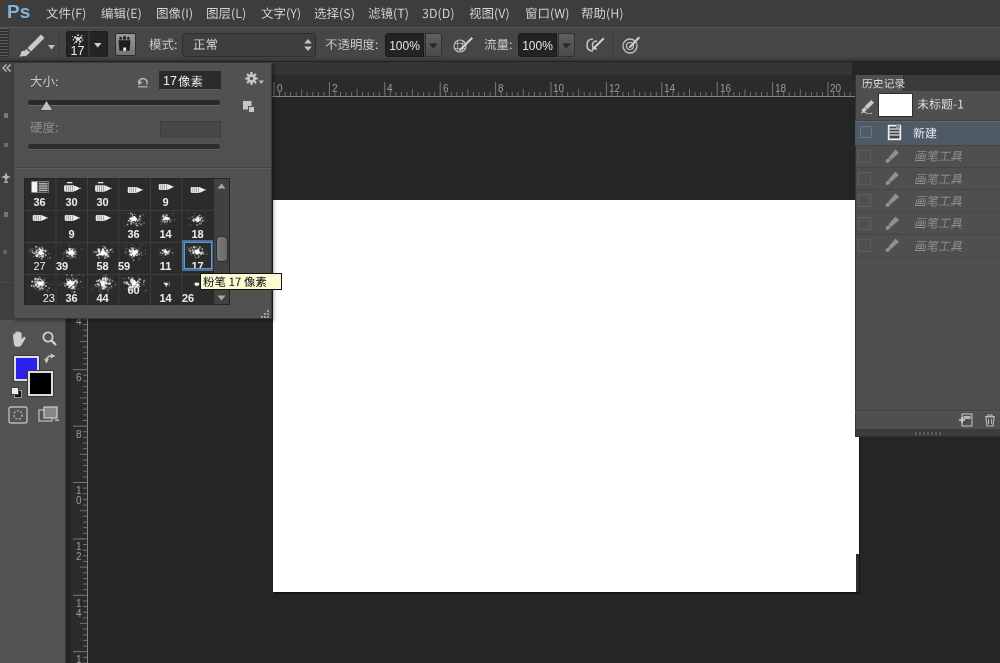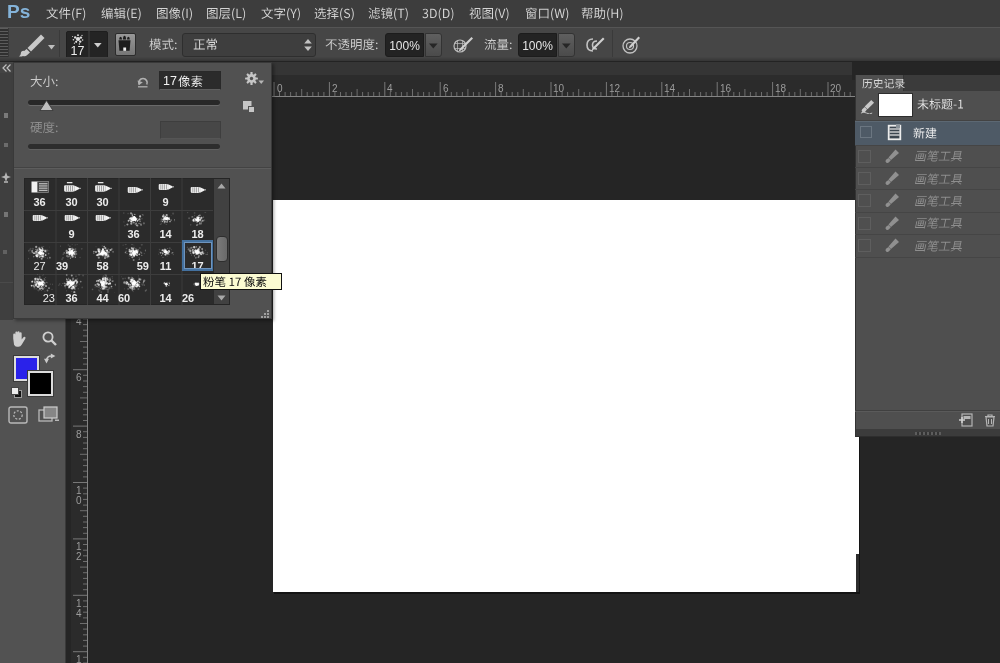--- a/index.html
+++ b/index.html
@@ -1586,21 +1586,21 @@
     <circle cx="13.1" cy="8.5" r="1.1" fill="#fff" fill-opacity="0.72"></circle>
     <circle cx="12.2" cy="13.3" r="0.8" fill="#fff" fill-opacity="0.37"></circle>
     <circle cx="13.0" cy="11.4" r="0.9" fill="#fff" fill-opacity="0.26"></circle>
     <circle cx="2.7" cy="5.4" r="1.1" fill="#fff" fill-opacity="0.33"></circle>
     <circle cx="10.7" cy="8.3" r="0.6" fill="#fff" fill-opacity="1.00"></circle>
     <circle cx="19.4" cy="6.2" r="0.8" fill="#fff" fill-opacity="0.15"></circle>
   </svg>
 <div style="font-size:11px;font-weight:normal;color:#ececec;text-align:center;position:absolute;width:31px;left:24px;top:260px">27</div>
 <div style="font-size:11px;font-weight:bold;color:#ececec;text-align:left;position:absolute;width:31px;left:56px;top:260px">39</div>
 <div style="font-size:11px;font-weight:bold;color:#ececec;text-align:center;position:absolute;width:31px;left:87px;top:260px">58</div>
-<div style="font-size:11px;font-weight:bold;color:#ececec;text-align:right;position:absolute;width:31px;left:118px;top:260px">59</div>
+<div style="font-size:11px;font-weight:bold;color:#ececec;text-align:left;position:absolute;width:31px;left:118px;top:260px">59</div>
 <div style="font-size:11px;font-weight:bold;color:#ececec;text-align:center;position:absolute;width:31px;left:150px;top:260px">11</div>
 <div style="font-size:11px;font-weight:bold;color:#ececec;text-align:center;position:absolute;width:31px;left:182px;top:260px">17</div>
 <div class="abs" style="left:182px;top:240px;width:32px;height:31px;border:2px solid #44719f;box-shadow:inset 0 0 0 1px #6f94bd;box-sizing:border-box"></div>
 <svg class="abs" style="left:27px;top:274px" width="26" height="19">
     <circle cx="17.7" cy="9.9" r="0.9" fill="#fff" fill-opacity="0.36"></circle>
     <circle cx="16.2" cy="11.5" r="0.5" fill="#fff" fill-opacity="0.77"></circle>
     <circle cx="13.5" cy="9.9" r="0.5" fill="#fff" fill-opacity="0.84"></circle>
     <circle cx="4.8" cy="11.7" r="0.7" fill="#fff" fill-opacity="0.61"></circle>
     <circle cx="25.0" cy="15.4" r="0.7" fill="#fff" fill-opacity="0.15"></circle>
     <circle cx="12.3" cy="10.8" r="0.6" fill="#fff" fill-opacity="1.00"></circle>
@@ -2282,21 +2282,21 @@
     <circle cx="1.9" cy="3.8" r="1.1" fill="#fff" fill-opacity="0.15"></circle>
     <circle cx="3.5" cy="1.8" r="0.6" fill="#fff" fill-opacity="0.44"></circle>
     <circle cx="2.5" cy="2.5" r="0.6" fill="#fff" fill-opacity="0.45"></circle>
     <circle cx="3.2" cy="4.3" r="0.7" fill="#fff" fill-opacity="0.28"></circle>
     <circle cx="3.1" cy="4.4" r="0.7" fill="#fff" fill-opacity="0.41"></circle>
     <circle cx="5.8" cy="2.4" r="0.5" fill="#fff" fill-opacity="0.54"></circle>
   </svg>
 <div style="font-size:11px;font-weight:normal;color:#ececec;text-align:right;position:absolute;width:31px;left:24px;top:292px">23</div>
 <div style="font-size:11px;font-weight:bold;color:#ececec;text-align:center;position:absolute;width:31px;left:56px;top:292px">36</div>
 <div style="font-size:11px;font-weight:bold;color:#ececec;text-align:center;position:absolute;width:31px;left:87px;top:292px">44</div>
-<div style="font-size:11px;font-weight:bold;color:#ececec;text-align:left;position:absolute;width:31px;left:118px;top:292px">60</div>
+<div style="font-size:11px;font-weight:bold;color:#ececec;text-align:center;position:absolute;width:31px;left:118px;top:284px">60</div>
 <div style="font-size:11px;font-weight:bold;color:#ececec;text-align:center;position:absolute;width:31px;left:150px;top:292px">14</div>
 <div style="font-size:11px;font-weight:bold;color:#ececec;text-align:left;position:absolute;width:31px;left:182px;top:292px">26</div>
 <div class="abs" style="left:213px;top:179px;width:16px;height:125px;background:#414141;border-left:1px solid #2a2a2a;box-sizing:border-box"></div>
 <svg class="abs" style="left:217px;top:183px" width="9" height="6">
     <path d="M4.5 0.5 L8.5 5.5 L0.5 5.5Z" fill="#a8a8a8"></path>
   </svg>
 <svg class="abs" style="left:217px;top:295px" width="9" height="6">
     <path d="M4.5 5.5 L0.5 0.5 L8.5 0.5Z" fill="#a8a8a8"></path>
   </svg>
 <div class="abs" style="left:216px;top:236px;width:10px;height:24px;background:linear-gradient(90deg,#7b7b7b,#696969);border-radius:4px;border:1px solid #2e2e2e"></div>

